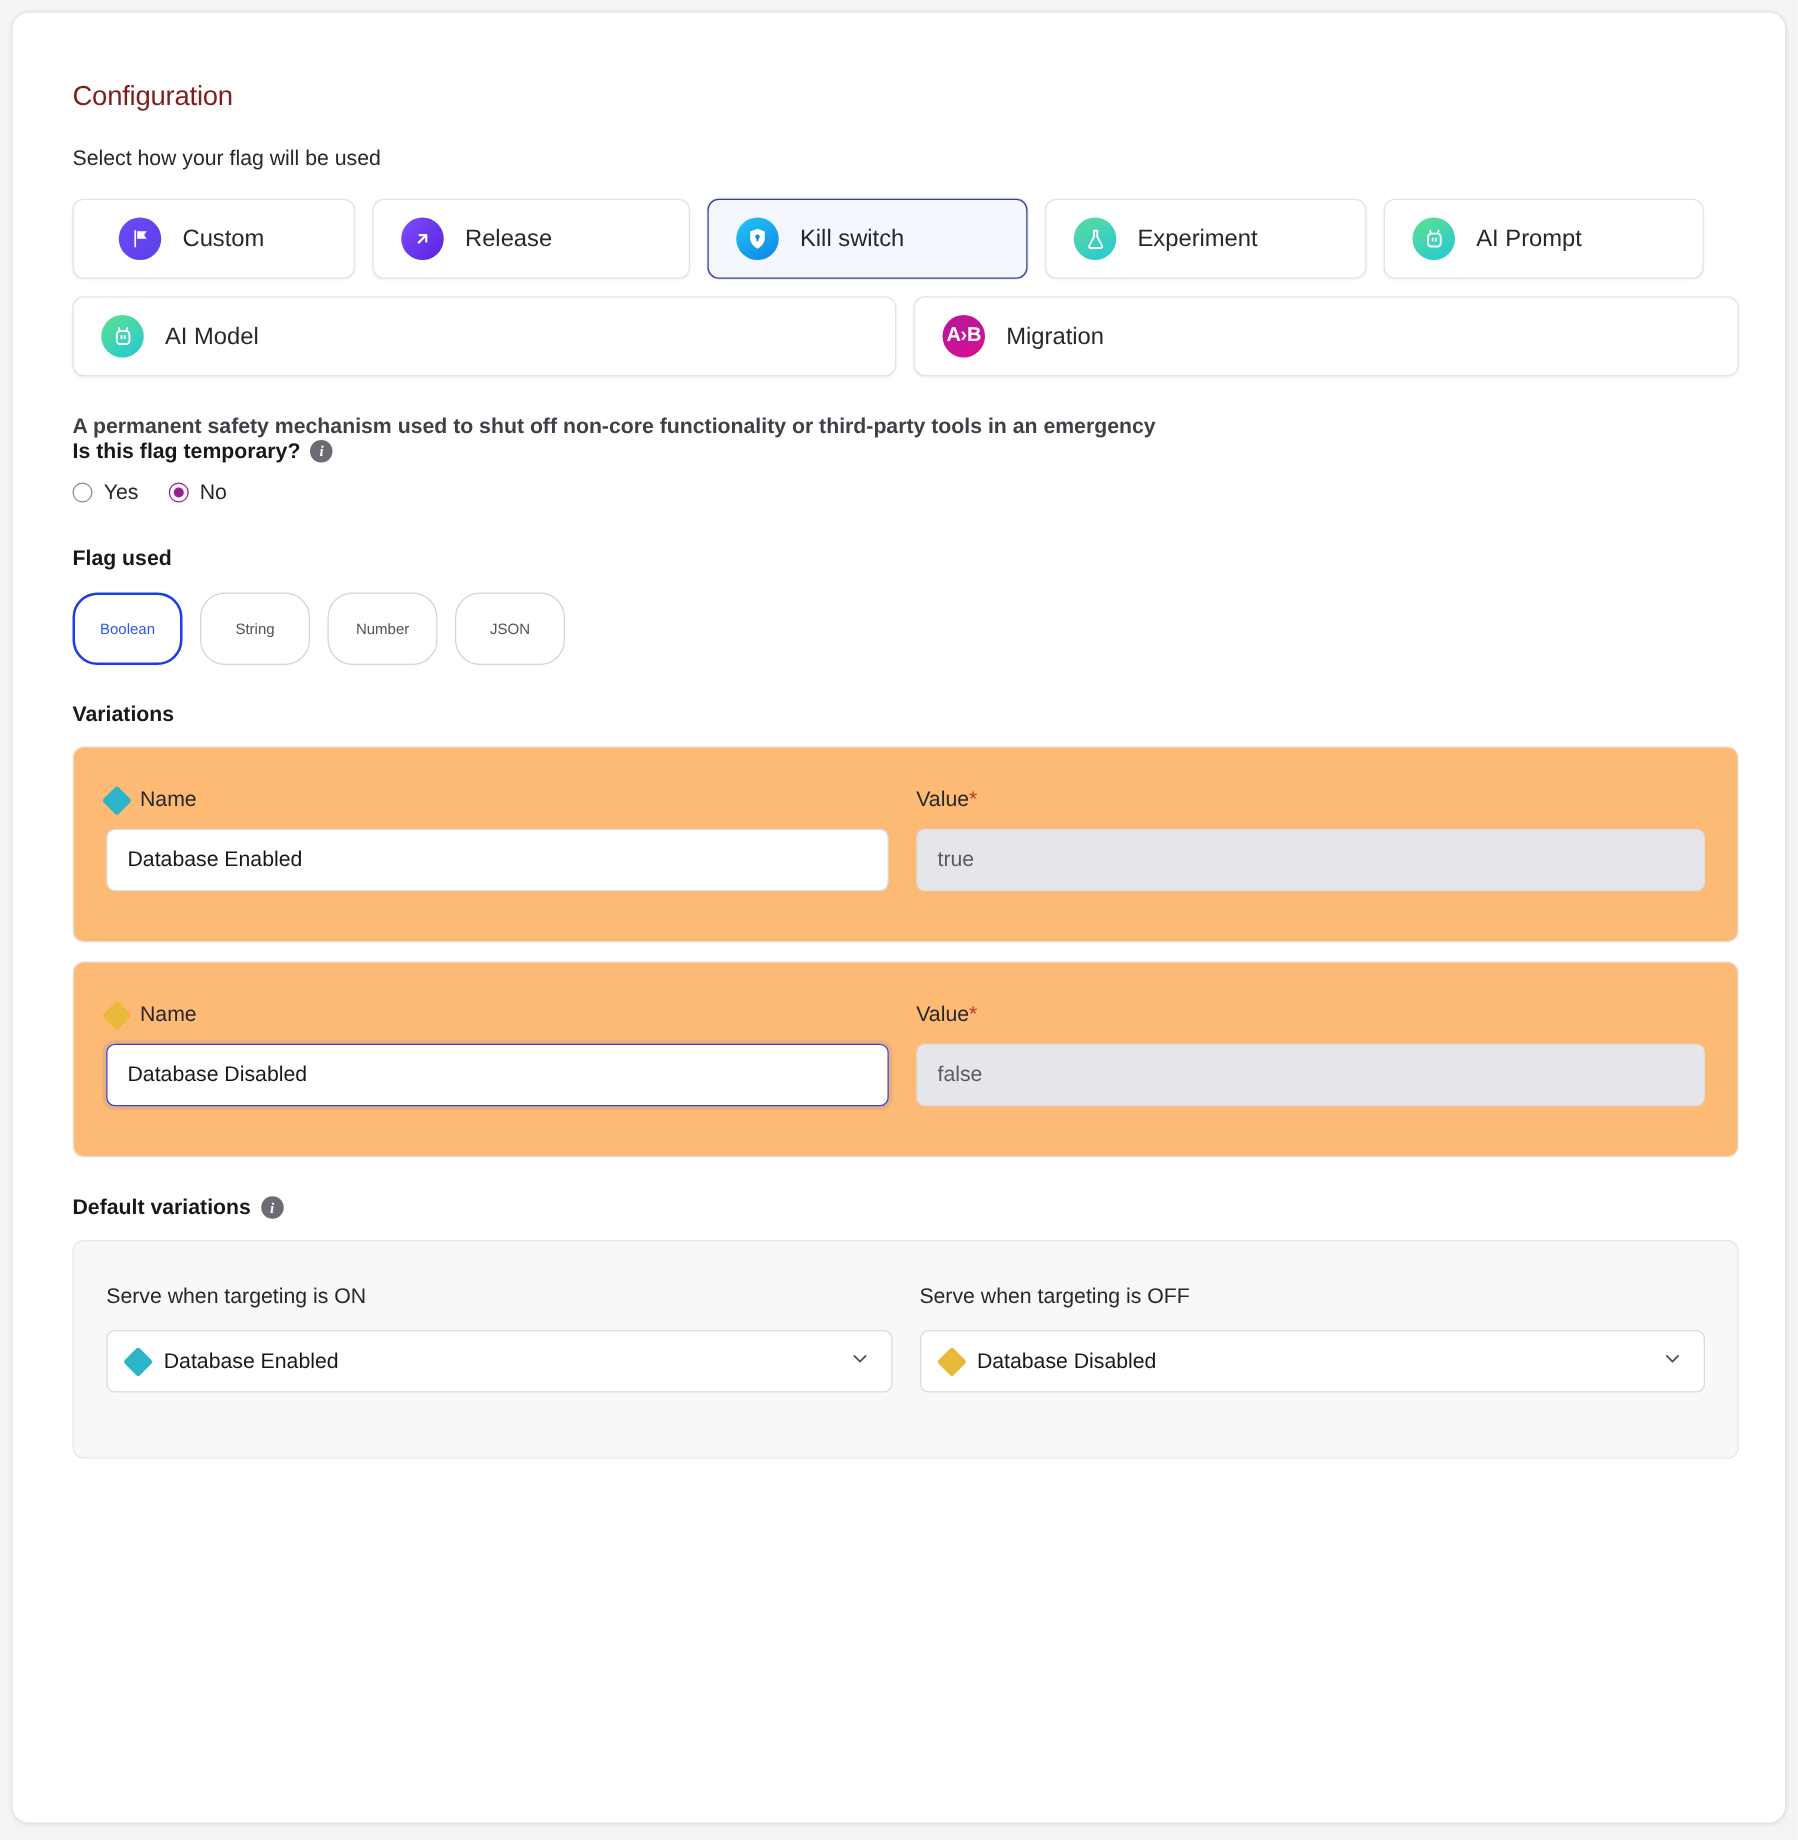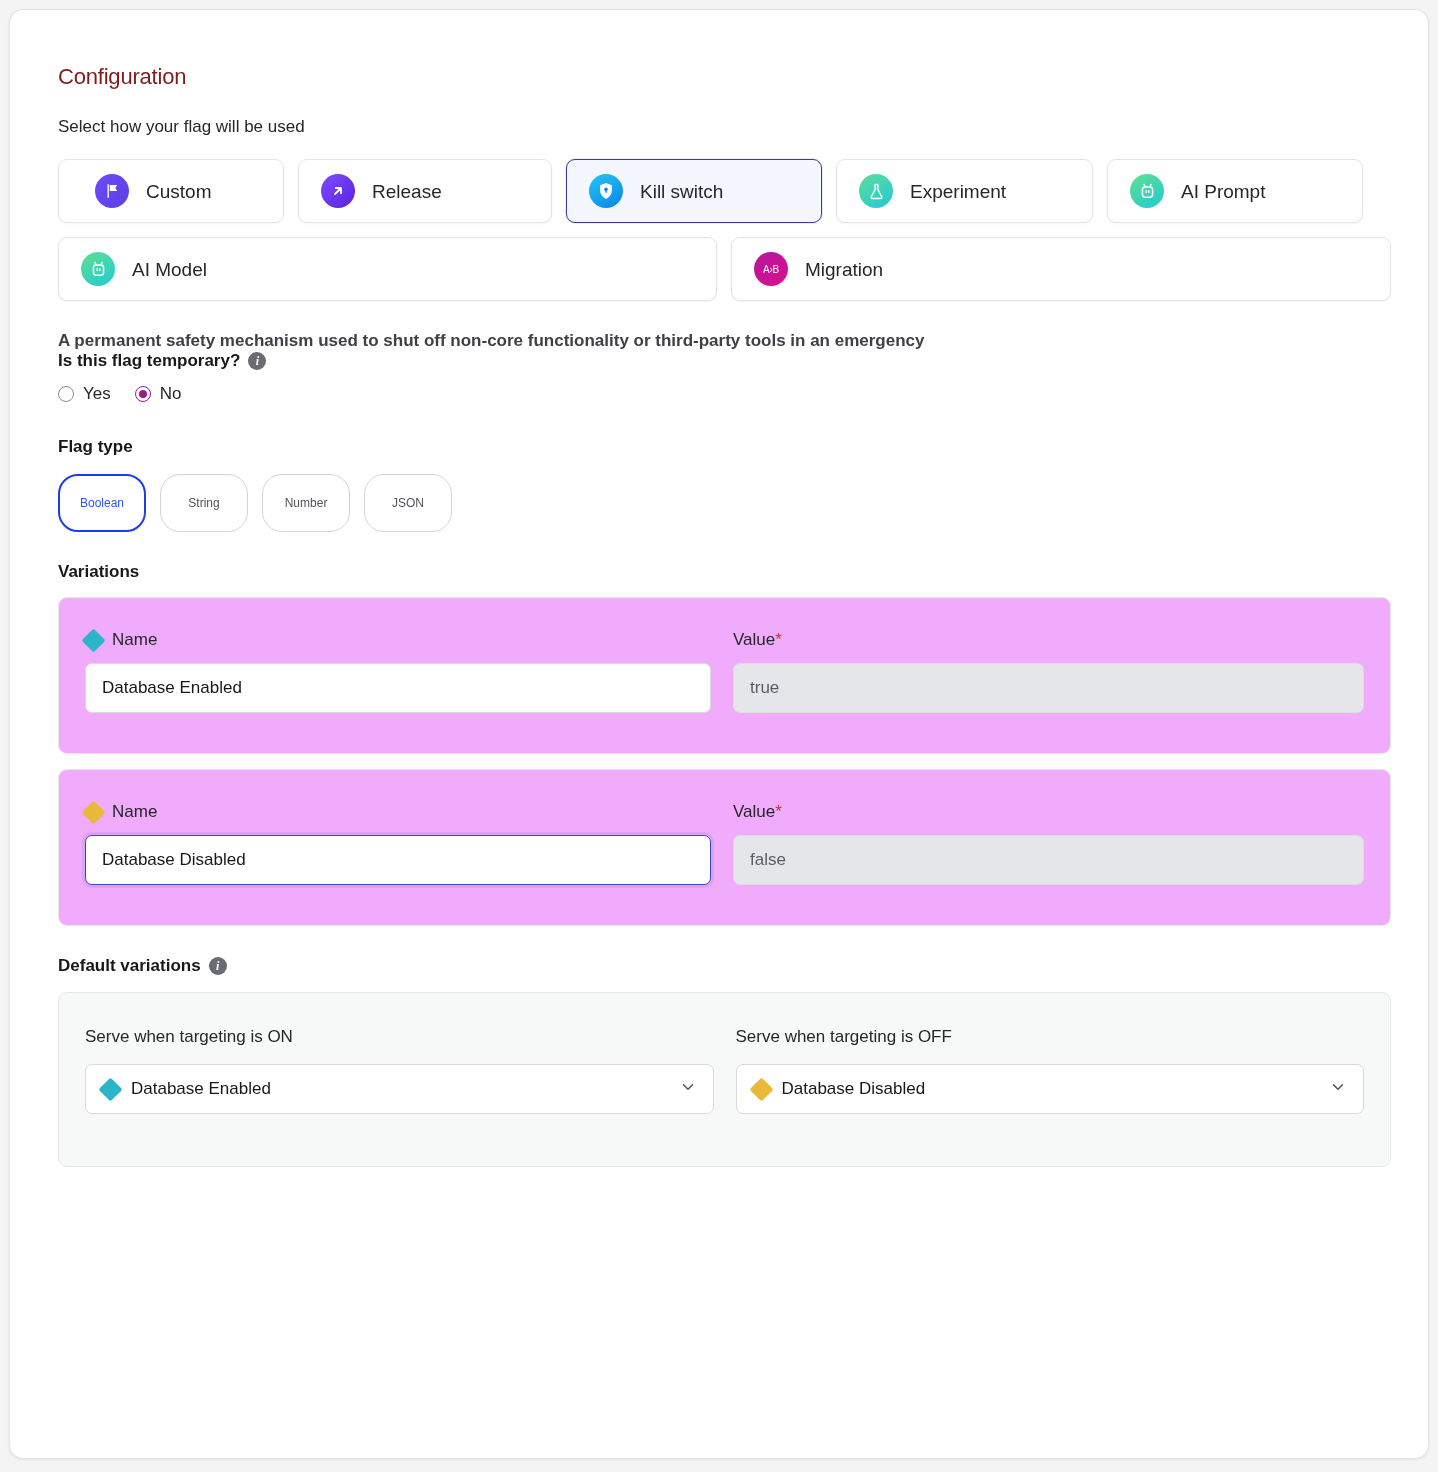--- a/index.html
+++ b/index.html
@@ -80,21 +80,21 @@
     display: flex; align-items: center; justify-content: center;
   }
   .badge svg { display:block; }
   .badge-custom  { background: linear-gradient(135deg,#6d4bf6,#5b3fe8); }
   .badge-release { background: linear-gradient(135deg,#7c4dff,#5b21e0); }
   .badge-kill    { background: linear-gradient(150deg,#25c6f5,#0a84e8); }
   .badge-exp     { background: linear-gradient(150deg,#5ddc9a,#24c8d8); }
   .badge-ai      { background: linear-gradient(150deg,#5ee08e,#22c9d6); }
   .badge-migration{ background: linear-gradient(150deg,#b5179e,#d90f8e); }
   .badge-ab-text {
-    color:#fff; font-size: 10px; font-weight:normal;
+    color:#fff; font-size: 16px; font-weight:bold;
     font-family:"Liberation Sans", sans-serif; letter-spacing:-0.3px;
   }
 
   .desc {
     margin: 30px 0 0 9px;
     font-size: 17px;
     color: #3f3f46;
     font-weight: bold;
   }
 
@@ -141,21 +141,21 @@
   }
   .type-btn.active {
     border: 2.2px solid #1c3ee8;
     color: #2b58f0;
   }
 
   
   .variation-card {
     margin: 15px 0 0 9px;
     width: 1333px;
-    background: #f0abfc;
+    background: #fdba74;
     border: 1px solid #e7e7ea;
     border-radius: 9px;
     padding: 32px 26px 40px 26px;
     display: flex;
     gap: 22px;
   }
   .var-col-name { width: 628px; }
   .var-col-value { width: 633px; }
 
   .var-label {
@@ -303,21 +303,21 @@
         <span>Yes</span>
       </label>
       <label class="radio-item">
         <span class="radio-dot checked"></span>
         <span>No</span>
       </label>
     </div>
   </div>
 
   <div style="margin-top:33px;">
-    <div class="field-label">Flag type</div>
+    <div class="field-label">Flag used</div>
     <div class="type-row">
       <div class="type-btn active">Boolean</div>
       <div class="type-btn">String</div>
       <div class="type-btn">Number</div>
       <div class="type-btn">JSON</div>
     </div>
   </div>
 
   <div style="margin-top:30px;">
     <div class="field-label">Variations</div>

